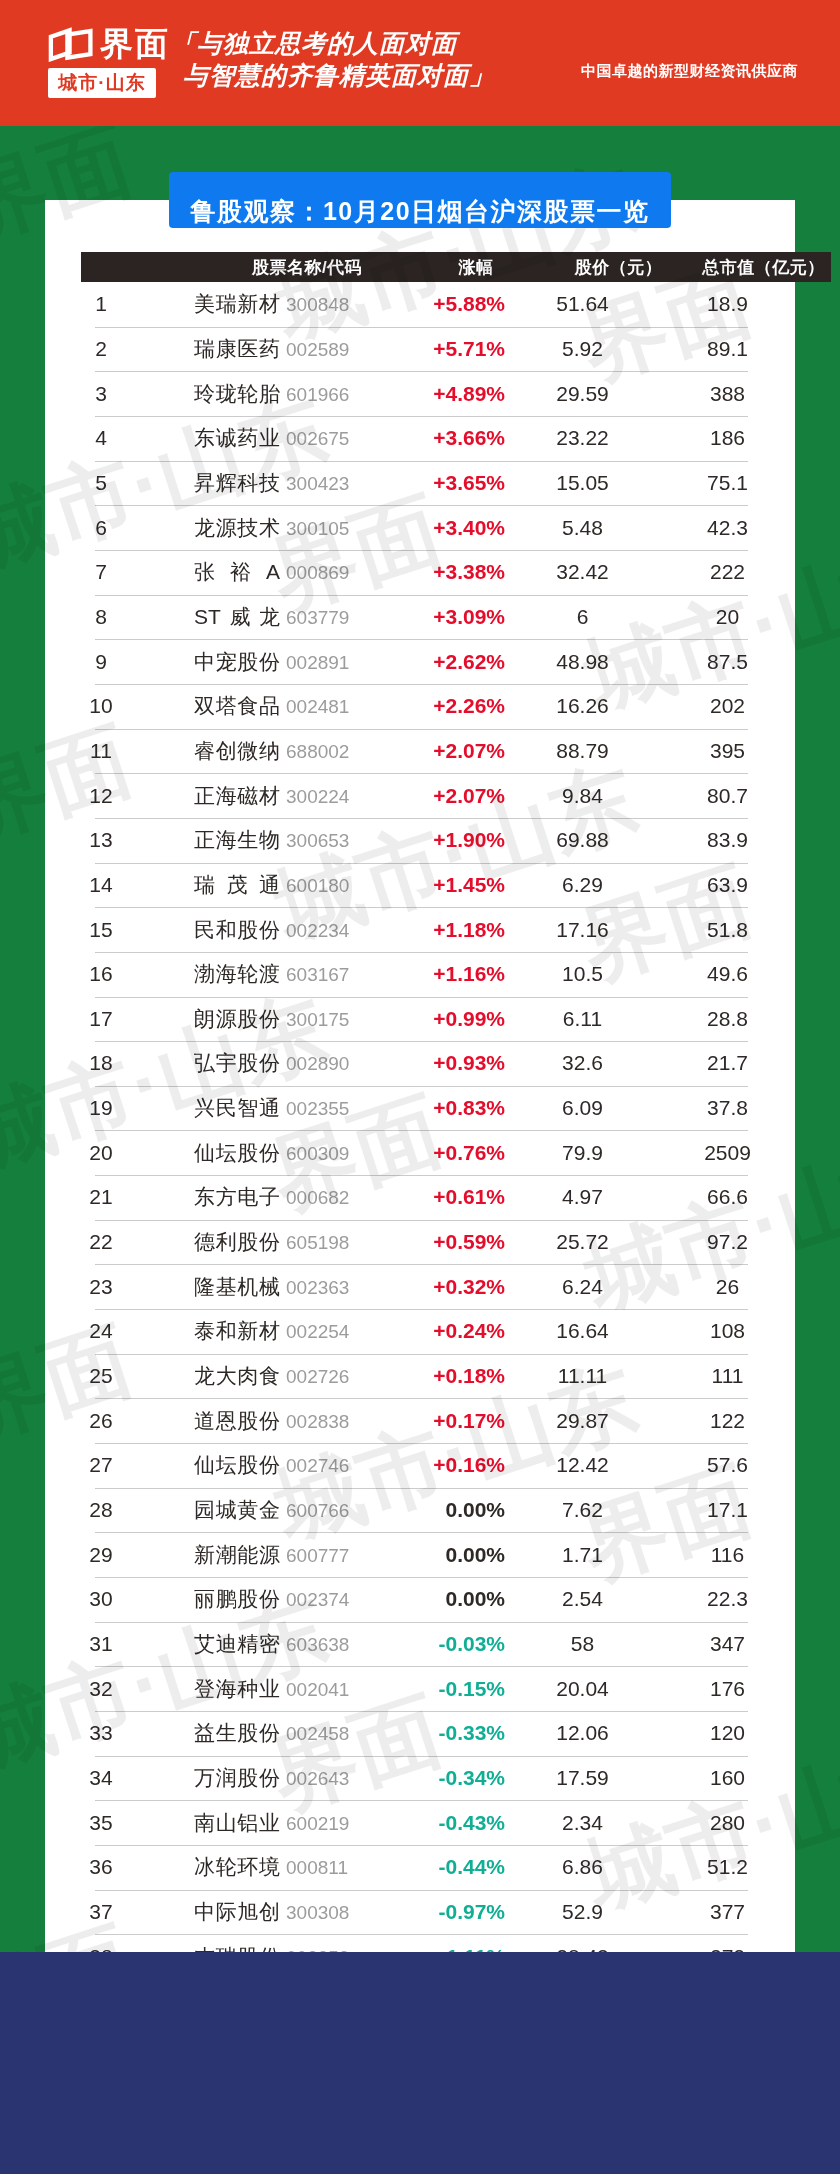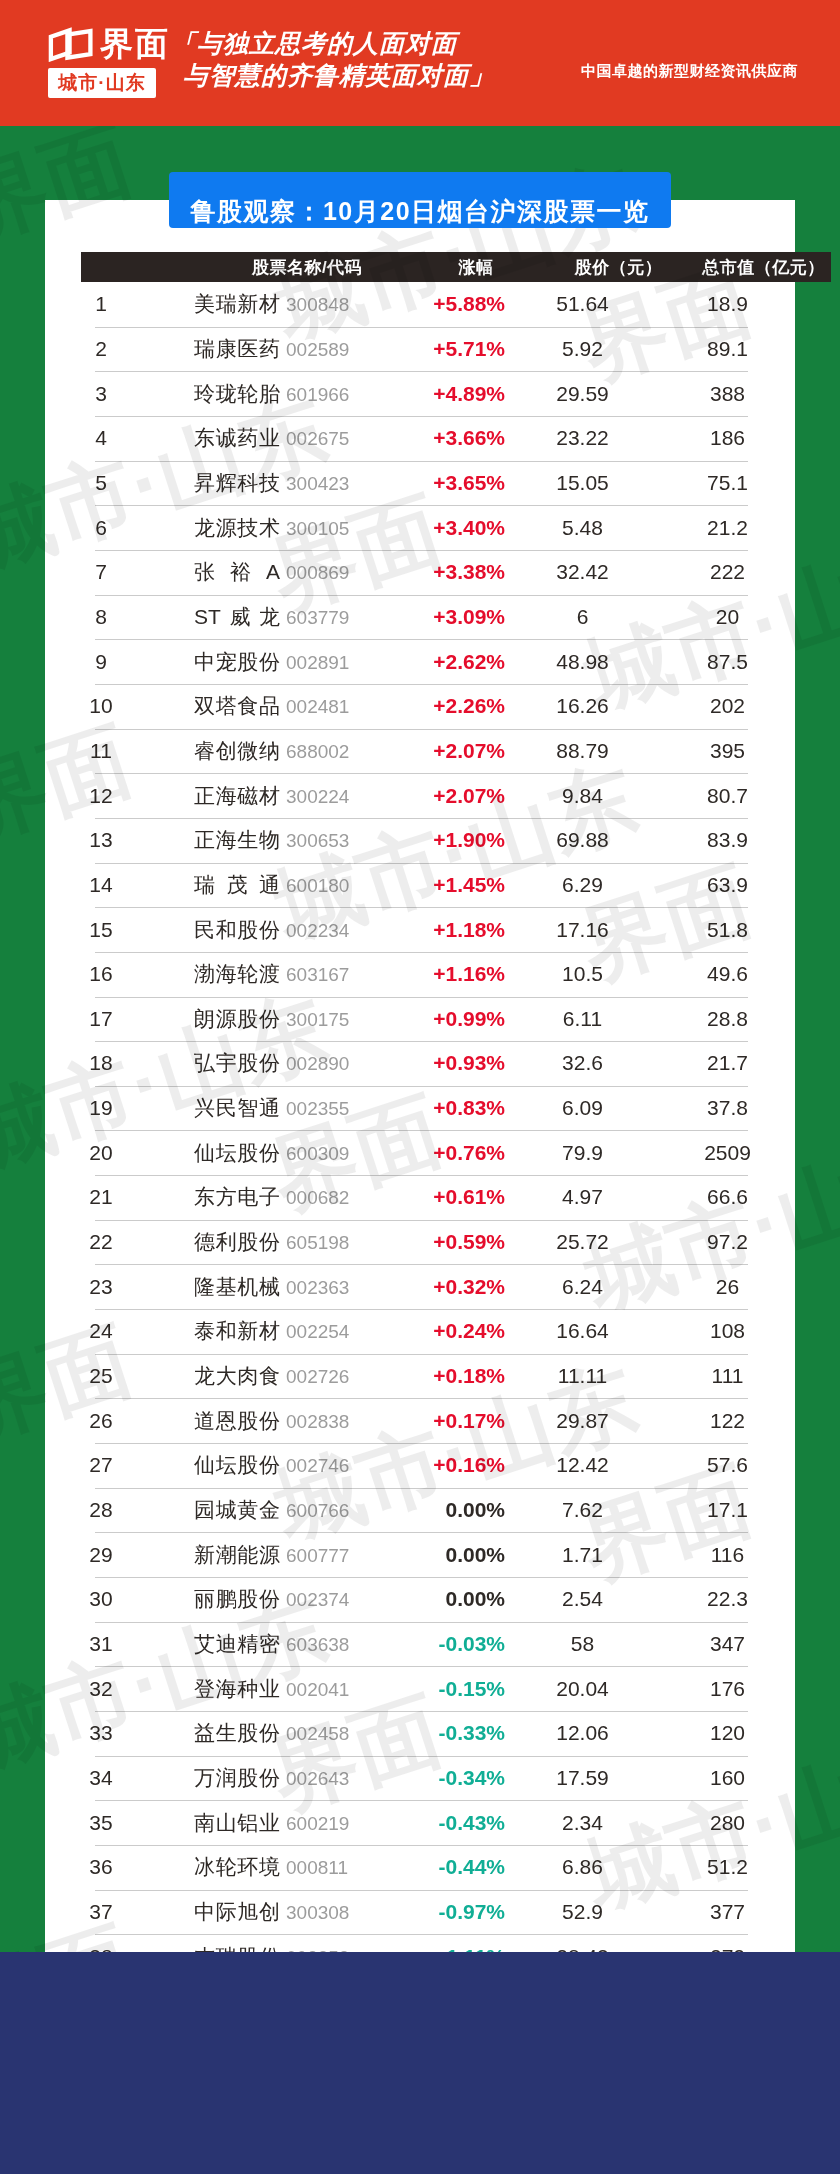--- a/index.html
+++ b/index.html
@@ -175,21 +175,21 @@
     <div class="cell cap">75.1</div>
   </div>
 
   <div class="row">
     <div class="cell rank">6</div>
     <div class="cell namecell">
       <span class="name">龙源技术</span><span class="code">300105</span>
     </div>
     <div class="cell change up">+3.40%</div>
     <div class="cell price">5.48</div>
-    <div class="cell cap">21.2</div>
+    <div class="cell cap">42.3</div>
   </div>
 
   <div class="row">
     <div class="cell rank">7</div>
     <div class="cell namecell">
       <span class="name">张裕A</span><span class="code">000869</span>
     </div>
     <div class="cell change up">+3.38%</div>
     <div class="cell price">32.42</div>
     <div class="cell cap">222</div>

